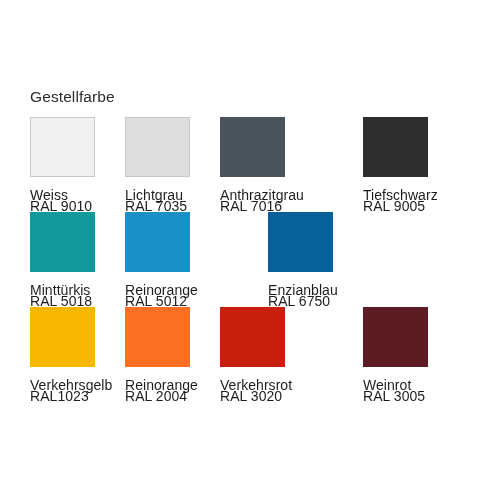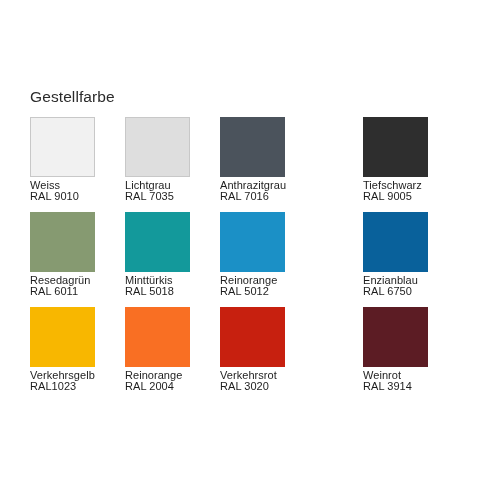--- a/index.html
+++ b/index.html
@@ -54,22 +54,22 @@
   .swatch-chip {
     width: 65px;
     height: 60px;
     box-sizing: border-box;
     display: block;
   }
   .swatch-chip.bordered {
     border: 1px solid #c8c8c8;
   }
   .swatch-label {
-    margin-top: 3px;
-    font-size: 11px;
+    margin-top: 13px;
+    font-size: 14px;
     line-height: 10.5px;
     color: #1d1d1d;
     white-space: nowrap;
     letter-spacing: 0.05px;
   }
   .swatch-name {
     display: block;
   }
   .swatch-code {
     display: block;
@@ -108,27 +108,20 @@
         <div class="swatch-cell">
           <span class="swatch-chip" style="background: rgb(46, 46, 46);"></span>
           <div class="swatch-label">
             <span class="swatch-name">Tiefschwarz</span>
             <span class="swatch-code">RAL 9005</span>
           </div>
         </div>
       </div>
       <div class="swatch-row">
         <div class="swatch-cell">
-          <span class="swatch-chip" style="background: rgb(134, 154, 113);"></span>
-          <div class="swatch-label">
-            <span class="swatch-name">Resedagrün</span>
-            <span class="swatch-code">RAL 6011</span>
-          </div>
-        </div>
-        <div class="swatch-cell">
           <span class="swatch-chip" style="background: rgb(19, 153, 155);"></span>
           <div class="swatch-label">
             <span class="swatch-name">Minttürkis</span>
             <span class="swatch-code">RAL 5018</span>
           </div>
         </div>
         <div class="swatch-cell">
           <span class="swatch-chip" style="background: rgb(27, 144, 198);"></span>
           <div class="swatch-label">
             <span class="swatch-name">Reinorange</span>
@@ -162,19 +155,19 @@
           <span class="swatch-chip" style="background: rgb(199, 32, 15);"></span>
           <div class="swatch-label">
             <span class="swatch-name">Verkehrsrot</span>
             <span class="swatch-code">RAL 3020</span>
           </div>
         </div>
         <div class="swatch-cell">
           <span class="swatch-chip" style="background: rgb(92, 28, 36);"></span>
           <div class="swatch-label">
             <span class="swatch-name">Weinrot</span>
-            <span class="swatch-code">RAL 3914</span>
+            <span class="swatch-code">RAL 3005</span>
           </div>
         </div>
       </div>
     </div>
 
 </div>
 
 </body></html>

